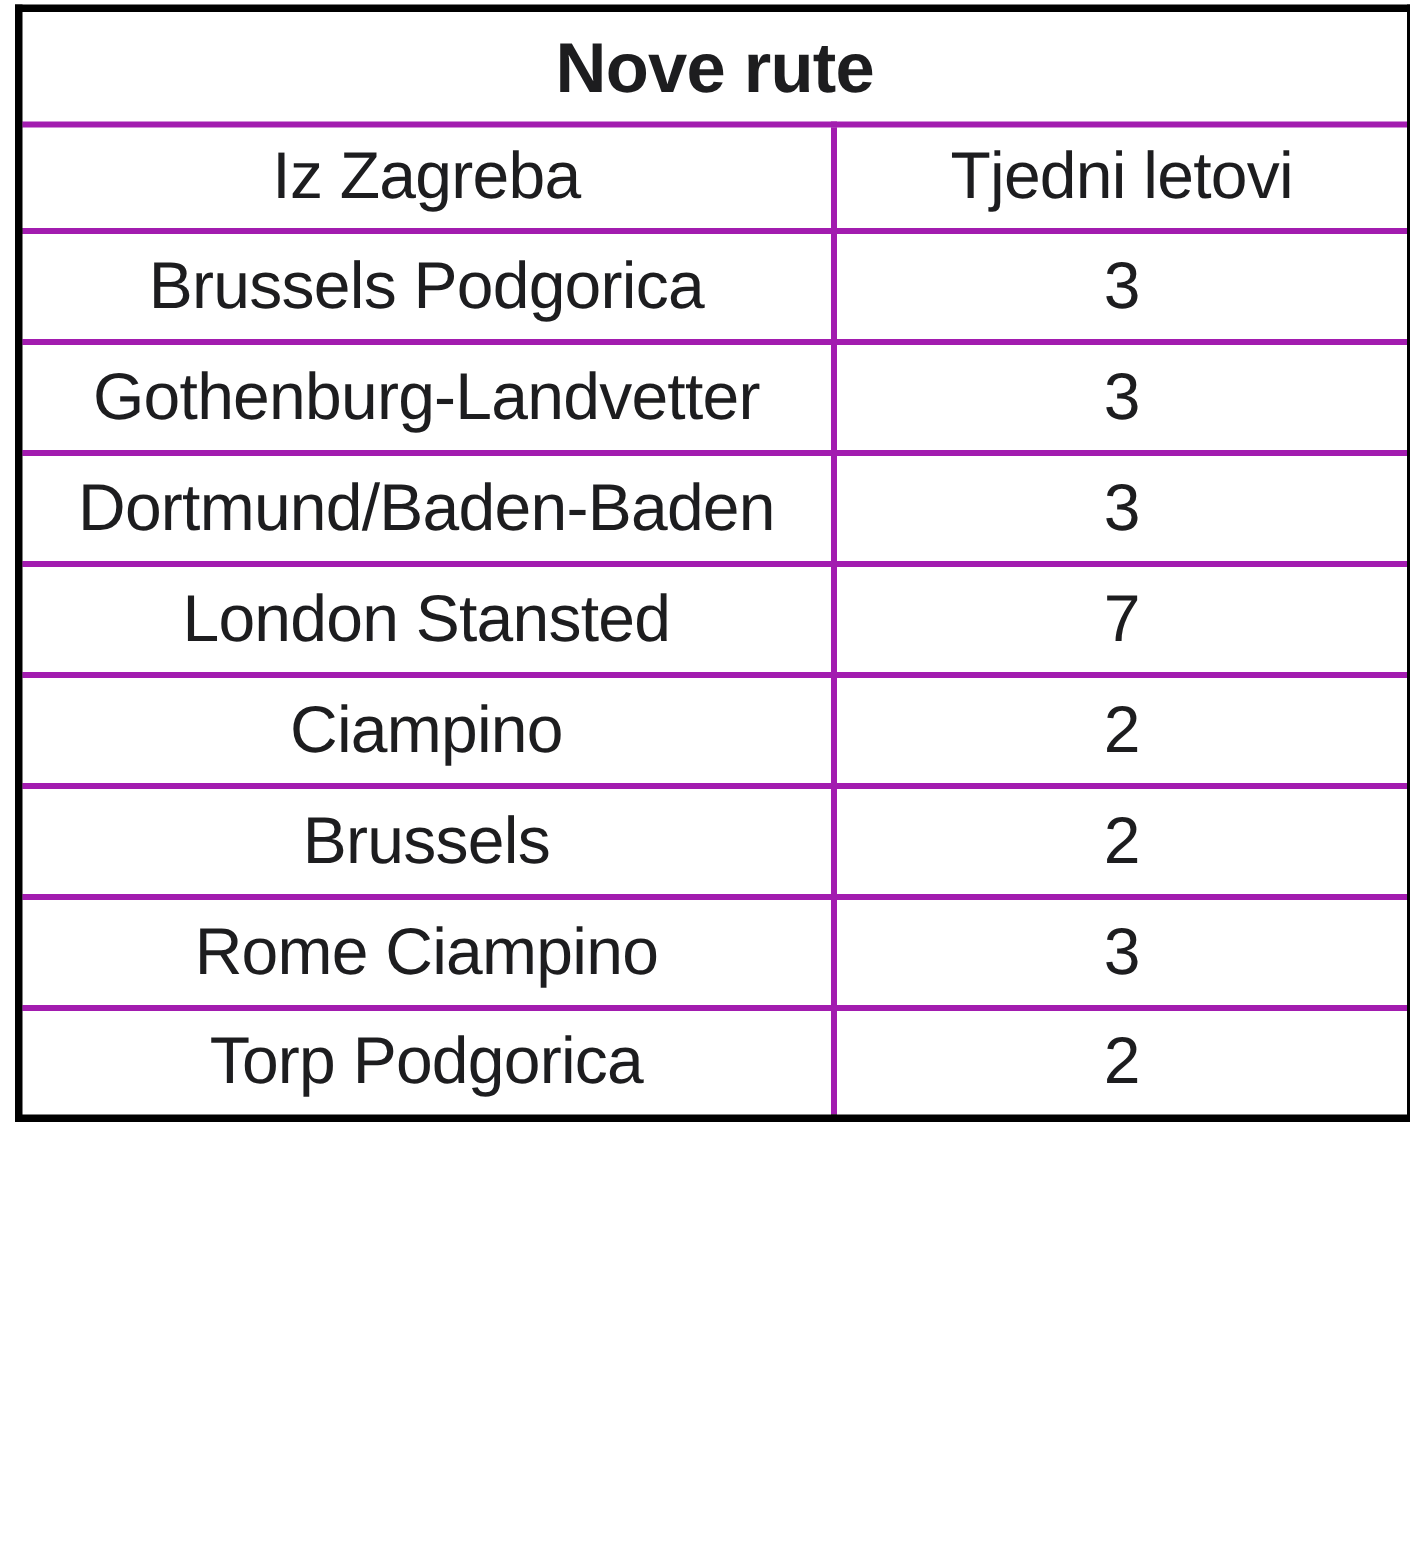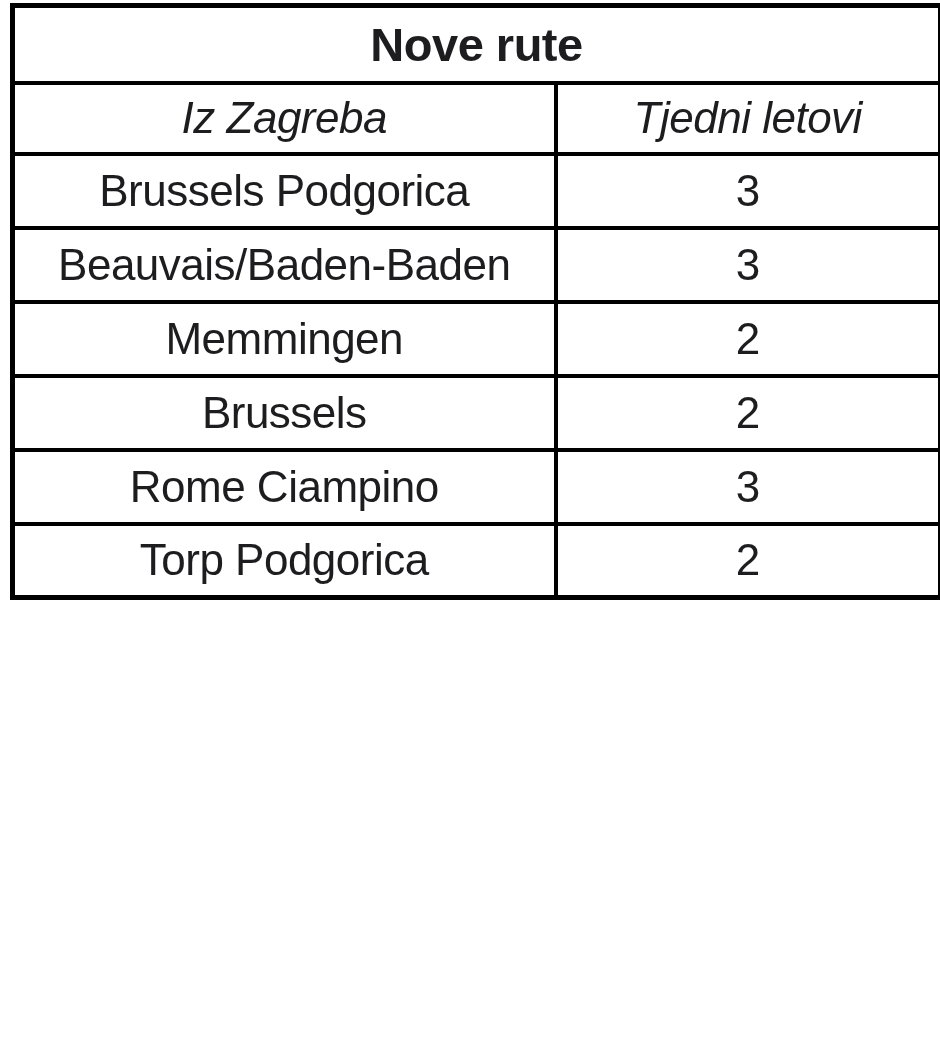--- a/index.html
+++ b/index.html
@@ -21,41 +21,40 @@
     width: 928px;
     border-collapse: collapse;
     table-layout: fixed;
     background: #ffffff;
     border: 5px solid #000000;
   }
   table.routes col.c-route   { width: 543px; }
   table.routes col.c-flights { width: 385px; }
   table.routes th,
   table.routes td {
-    border: 4px solid #000000;
+    border: 4px solid #a21caf;
     padding: 0;
     overflow: hidden;
     white-space: nowrap;
     letter-spacing: -0.5px;
     vertical-align: middle;
     text-align: center;
   }
   tr.title-row       { height: 77px; }
   tr.subheader-row   { height: 71px; }
   tr.data-row        { height: 74px; }
 
   th.table-title {
     font-size: 47px;
     font-weight: bold;
     text-align: center;
   }
   th.col-header {
     font-size: 44px;
     font-weight: normal;
-    font-style: italic;
     text-align: center;
   }
   td.route-cell {
     font-size: 44px;
     text-align: left;
     padding-left: 21px;
   }
   td.flights-cell {
     font-size: 44px;
     text-align: center;
@@ -77,25 +76,33 @@
       <th class="col-header">Iz Zagreba</th>
       <th class="col-header">Tjedni letovi</th>
     </tr>
   </thead>
   <tbody>
     <tr class="data-row">
       <td class="route-cell">Brussels Podgorica</td>
       <td class="flights-cell">3</td>
     </tr>
     <tr class="data-row">
-      <td class="route-cell">Beauvais/Baden-Baden</td>
+      <td class="route-cell">Gothenburg-Landvetter</td>
       <td class="flights-cell">3</td>
     </tr>
     <tr class="data-row">
-      <td class="route-cell">Memmingen</td>
+      <td class="route-cell">Dortmund/Baden-Baden</td>
+      <td class="flights-cell">3</td>
+    </tr>
+    <tr class="data-row">
+      <td class="route-cell">London Stansted</td>
+      <td class="flights-cell">7</td>
+    </tr>
+    <tr class="data-row">
+      <td class="route-cell">Ciampino</td>
       <td class="flights-cell">2</td>
     </tr>
     <tr class="data-row">
       <td class="route-cell">Brussels</td>
       <td class="flights-cell">2</td>
     </tr>
     <tr class="data-row">
       <td class="route-cell">Rome Ciampino</td>
       <td class="flights-cell">3</td>
     </tr>

